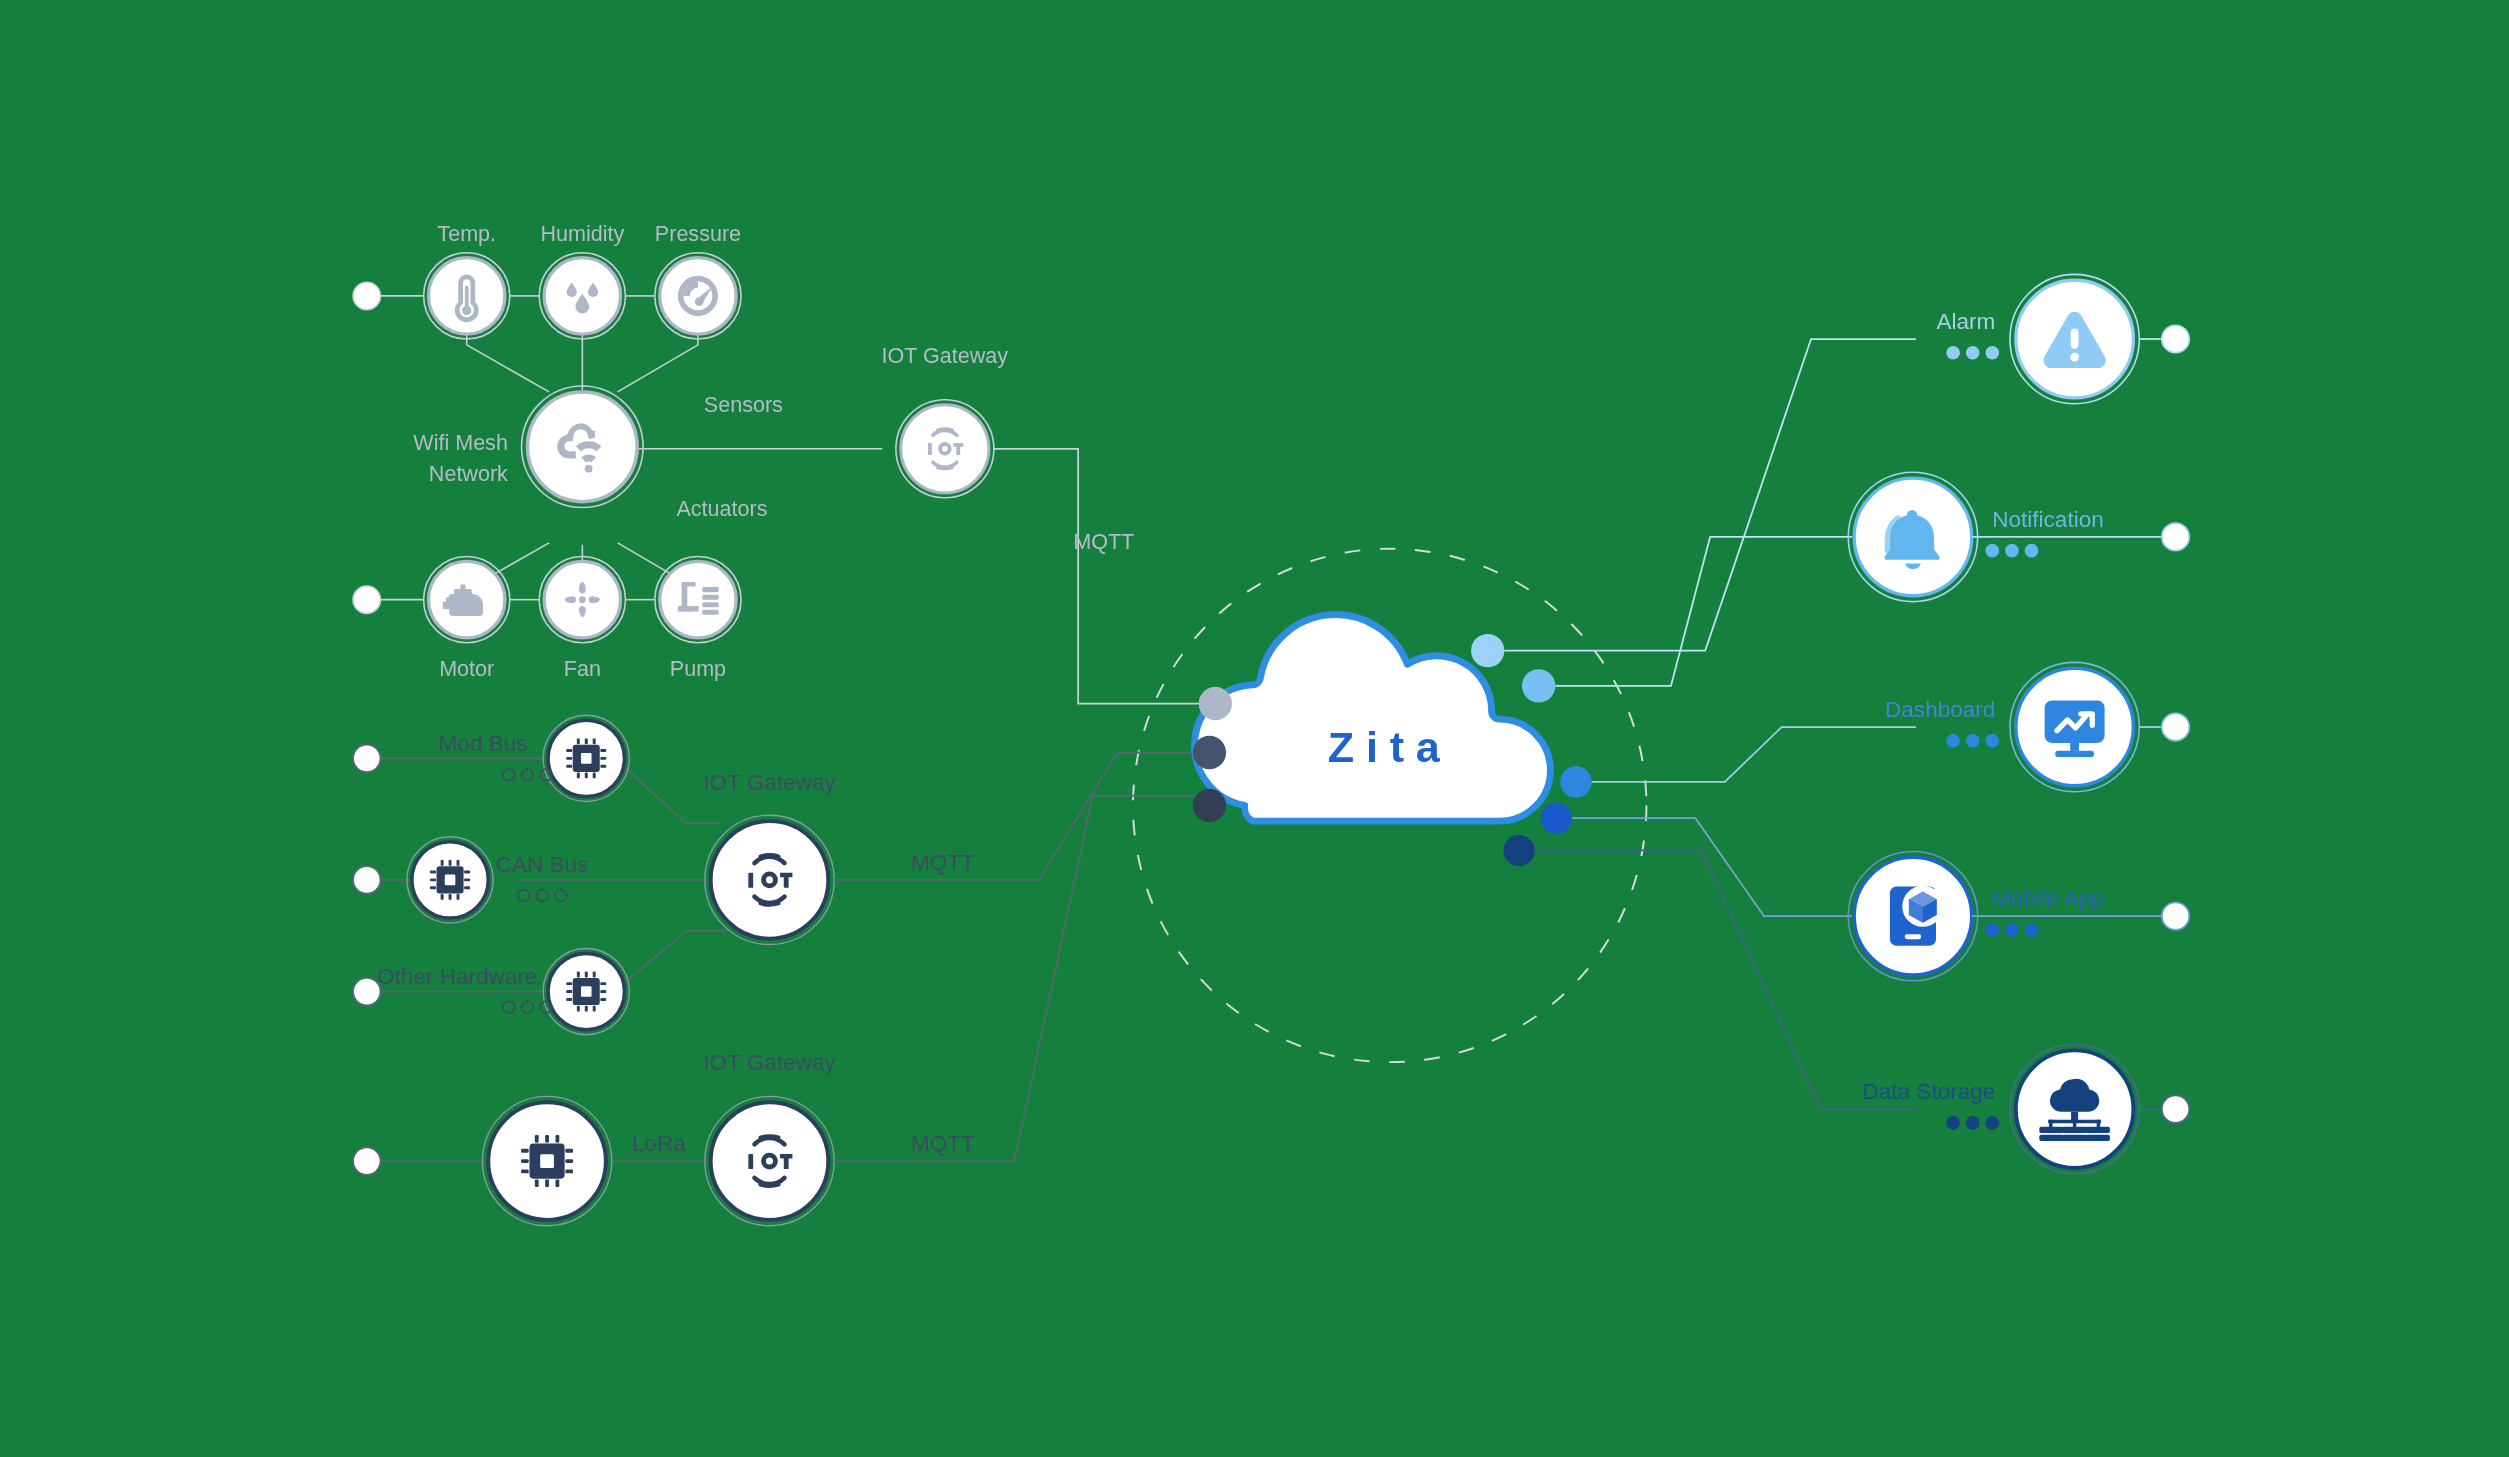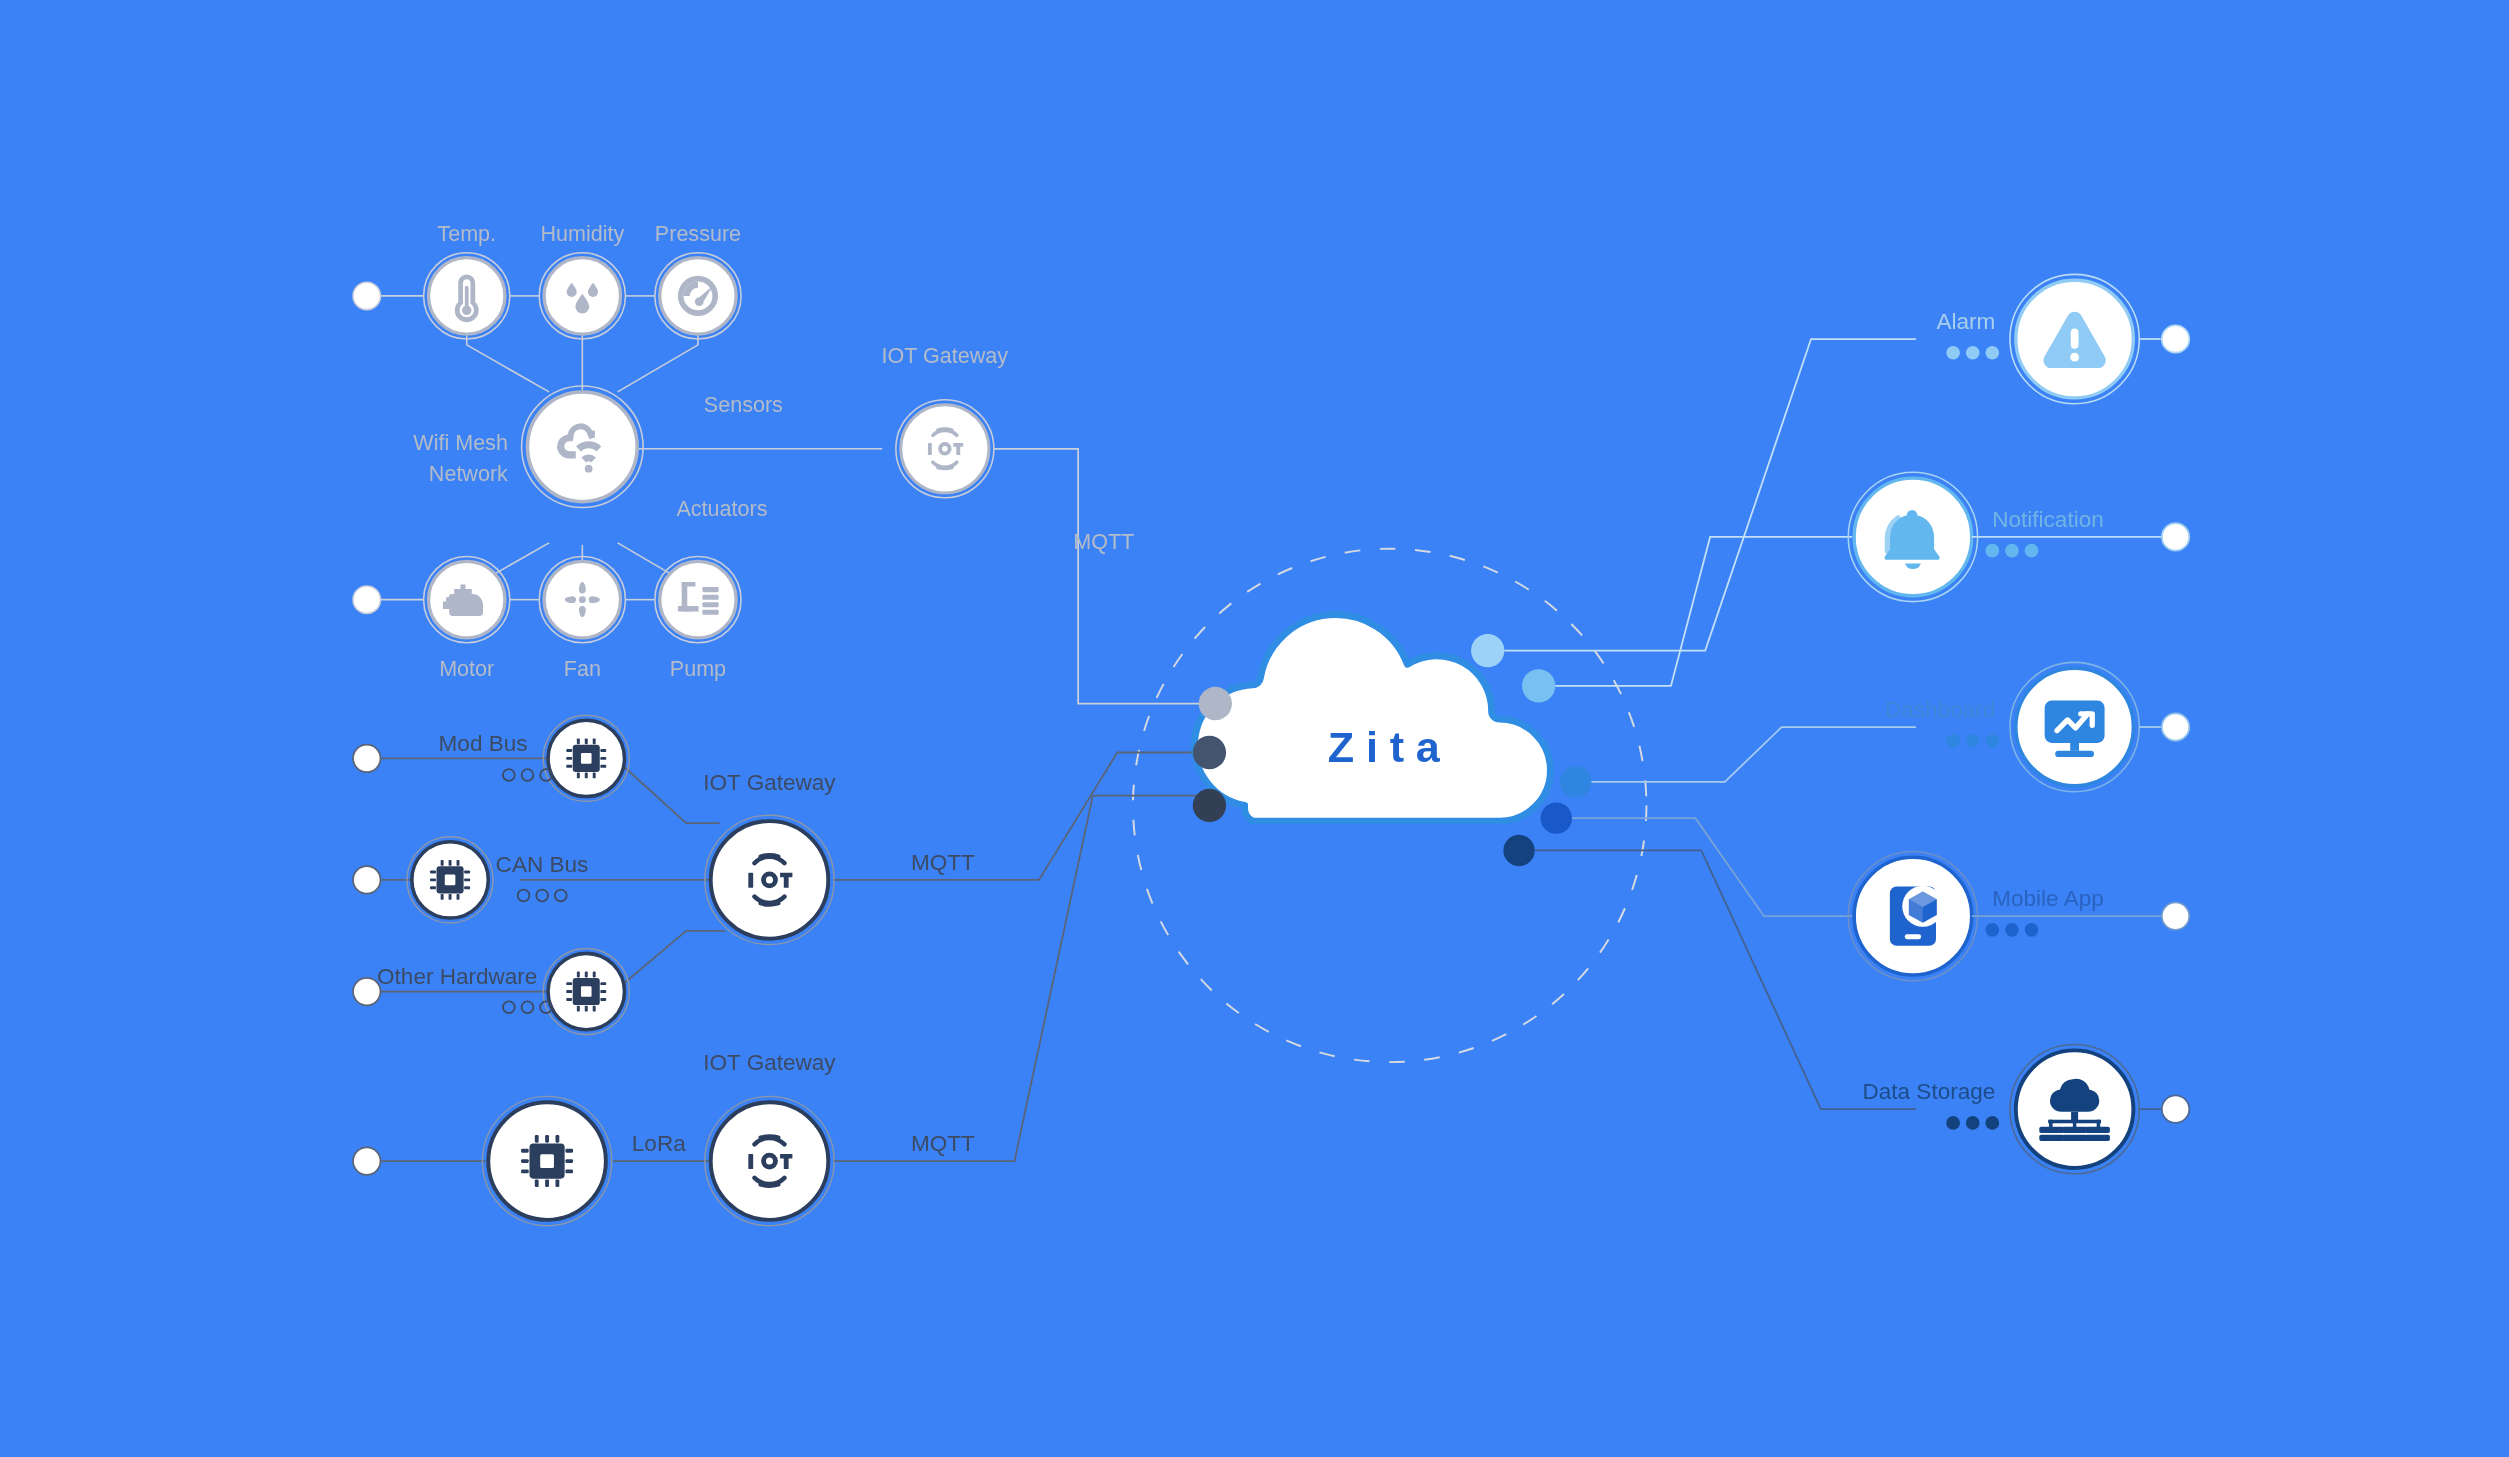--- a/index.html
+++ b/index.html
@@ -1,17 +1,17 @@
 <!DOCTYPE html>
 <html><head>
 <meta charset="utf-8">
 <style>
   html,body{margin:0;padding:0;background:#ffffff;}
   body{width:2509px;height:1457px;overflow:hidden;font-family:"Liberation Sans",sans-serif;}
-  #stage{position:relative;width:2509px;height:1457px;background:#3b82f6;}
+  #stage{position:relative;width:2509px;height:1457px;background:#15803d;}
   svg#diagram{position:absolute;left:0;top:0;width:2509px;height:1457px;}
   .lbl{font-family:"Liberation Sans",sans-serif;}
 </style>
 </head>
 <body>
 
 <div id="stage">
 <svg id="diagram" viewBox="0 0 2560 1487">
   <defs>
 

